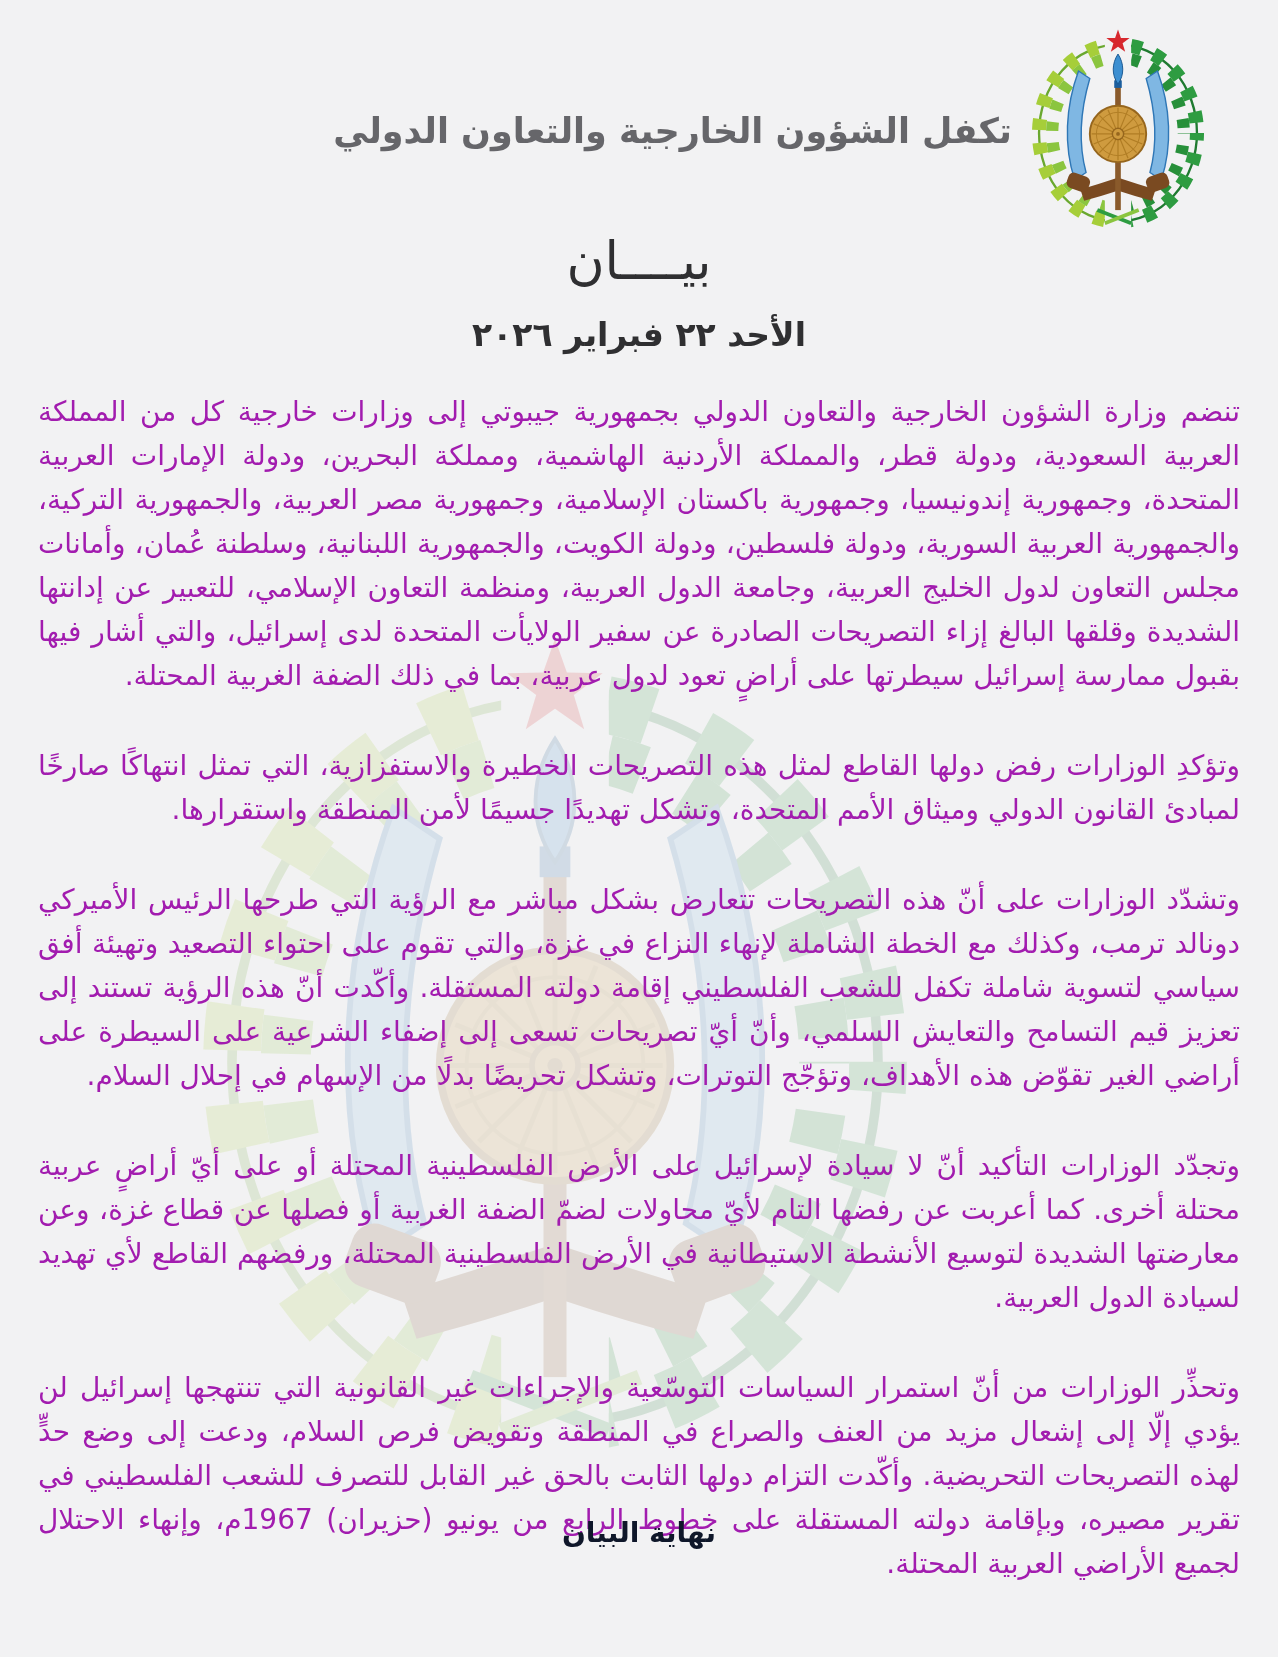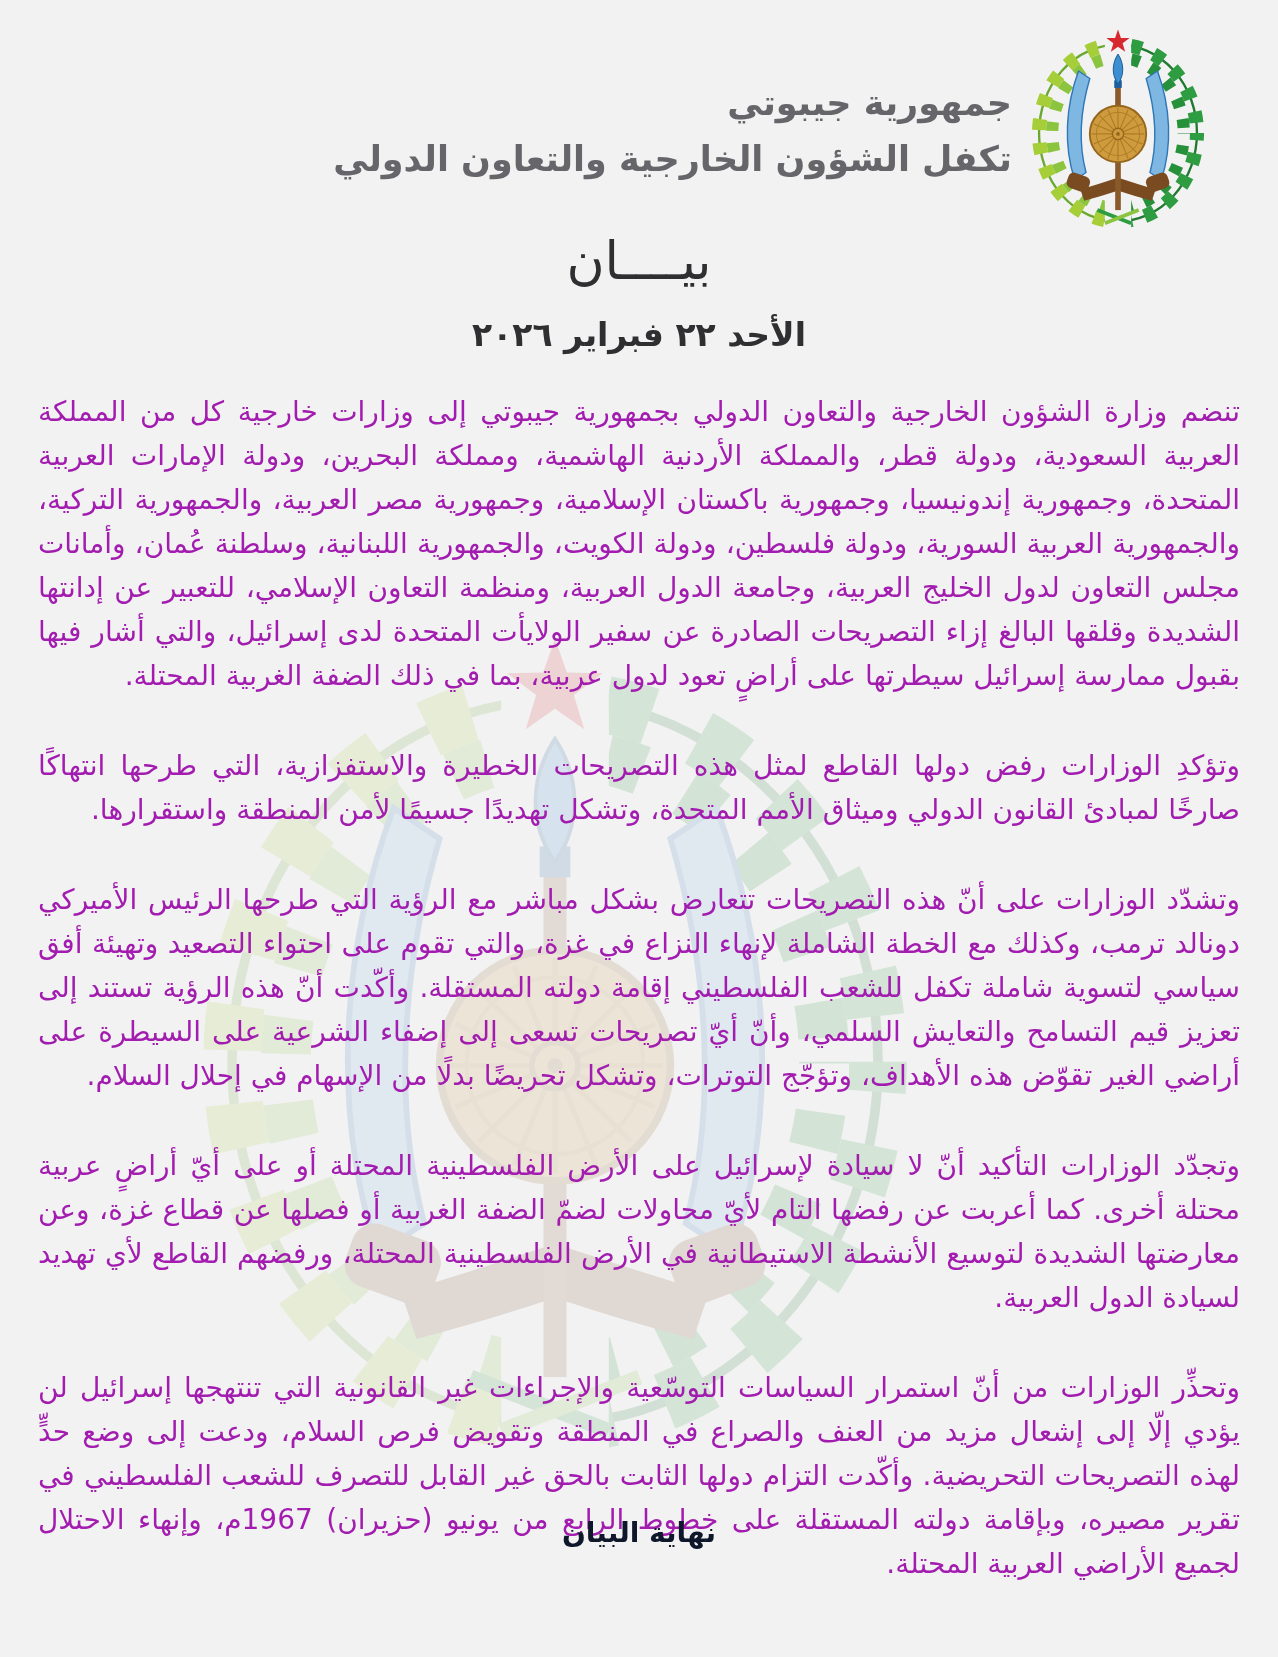--- a/index.html
+++ b/index.html
@@ -137,32 +137,31 @@
     <use href="#emblem"></use>
   </svg>
 
   <div class="content">
 
     <div class="header">
       <svg class="logo" viewBox="0 0 200 220">
         <use href="#emblem"></use>
       </svg>
       <div class="header-text">
-        <div>جمهورية جيبوتي</div>
         <div>تكفل الشؤون الخارجية والتعاون الدولي</div>
       </div>
     </div>
 
     <h1 class="title">بيــــان</h1>
 
     <div class="date">الأحد ٢٢ فبراير ٢٠٢٦</div>
 
     <main class="body-text">
         <p>تنضم وزارة الشؤون الخارجية والتعاون الدولي بجمهورية جيبوتي إلى وزارات خارجية كل من المملكة العربية السعودية، ودولة قطر، والمملكة الأردنية الهاشمية، ومملكة البحرين، ودولة الإمارات العربية المتحدة، وجمهورية إندونيسيا، وجمهورية باكستان الإسلامية، وجمهورية مصر العربية، والجمهورية التركية، والجمهورية العربية السورية، ودولة فلسطين، ودولة الكويت، والجمهورية اللبنانية، وسلطنة عُمان، وأمانات مجلس التعاون لدول الخليج العربية، وجامعة الدول العربية، ومنظمة التعاون الإسلامي، للتعبير عن إدانتها الشديدة وقلقها البالغ إزاء التصريحات الصادرة عن سفير الولايأت المتحدة لدى إسرائيل، والتي أشار فيها بقبول ممارسة إسرائيل سيطرتها على أراضٍ تعود لدول عربية، بما في ذلك الضفة الغربية المحتلة.</p>
-        <p>وتؤكدِ الوزارات رفض دولها القاطع لمثل هذه التصريحات الخطيرة والاستفزازية، التي طرحها انتهاكًا صارخًا لمبادئ القانون الدولي وميثاق الأمم المتحدة، وتشكل تهديدًا جسيمًا لأمن المنطقة واستقرارها.</p>
+        <p>وتؤكدِ الوزارات رفض دولها القاطع لمثل هذه التصريحات الخطيرة والاستفزازية، التي تمثل انتهاكًا صارخًا لمبادئ القانون الدولي وميثاق الأمم المتحدة، وتشكل تهديدًا جسيمًا لأمن المنطقة واستقرارها.</p>
         <p>وتشدّد الوزارات على أنّ هذه التصريحات تتعارض بشكل مباشر مع الرؤية التي طرحها الرئيس الأميركي دونالد ترمب، وكذلك مع الخطة الشاملة لإنهاء النزاع في غزة، والتي تقوم على احتواء التصعيد وتهيئة أفق سياسي لتسوية شاملة تكفل للشعب الفلسطيني إقامة دولته المستقلة. وأكّدت أنّ هذه الرؤية تستند إلى تعزيز قيم التسامح والتعايش السلمي، وأنّ أيّ تصريحات تسعى إلى إضفاء الشرعية على السيطرة على أراضي الغير تقوّض هذه الأهداف، وتؤجّج التوترات، وتشكل تحريضًا بدلًا من الإسهام في إحلال السلام.</p>
         <p>وتجدّد الوزارات التأكيد أنّ لا سيادة لإسرائيل على الأرض الفلسطينية المحتلة أو على أيّ أراضٍ عربية محتلة أخرى. كما أعربت عن رفضها التام لأيّ محاولات لضمّ الضفة الغربية أو فصلها عن قطاع غزة، وعن معارضتها الشديدة لتوسيع الأنشطة الاستيطانية في الأرض الفلسطينية المحتلة، ورفضهم القاطع لأي تهديد لسيادة الدول العربية.</p>
         <p>وتحذِّر الوزارات من أنّ استمرار السياسات التوسّعية والإجراءات غير القانونية التي تنتهجها إسرائيل لن يؤدي إلّا إلى إشعال مزيد من العنف والصراع في المنطقة وتقويض فرص السلام، ودعت إلى وضع حدٍّ لهذه التصريحات التحريضية. وأكّدت التزام دولها الثابت بالحق غير القابل للتصرف للشعب الفلسطيني في تقرير مصيره، وبإقامة دولته المستقلة على خطوط الرابع من يونيو (حزيران) 1967م، وإنهاء الاحتلال لجميع الأراضي العربية المحتلة.</p>
       </main>
 
   </div>
 
   <div class="end-label">نهاية البيان</div>
 
 </div>

